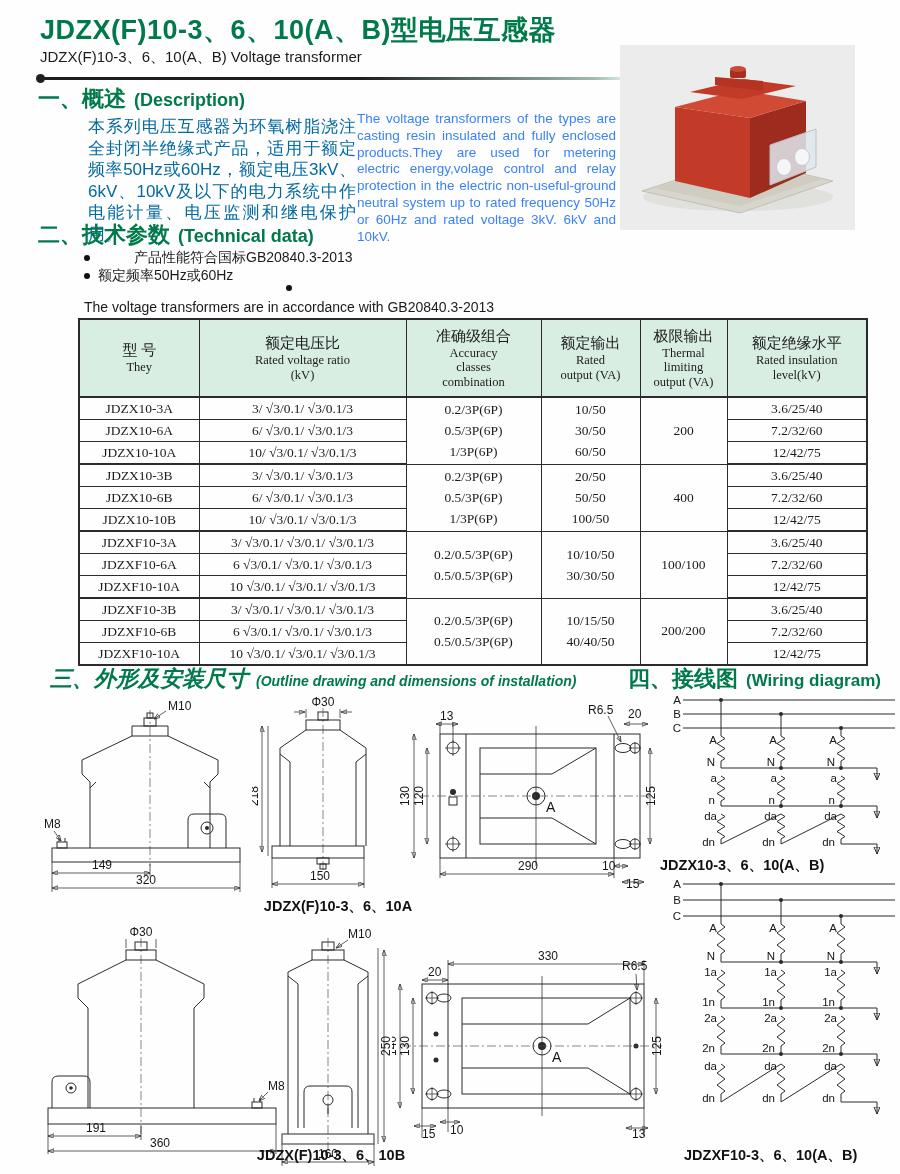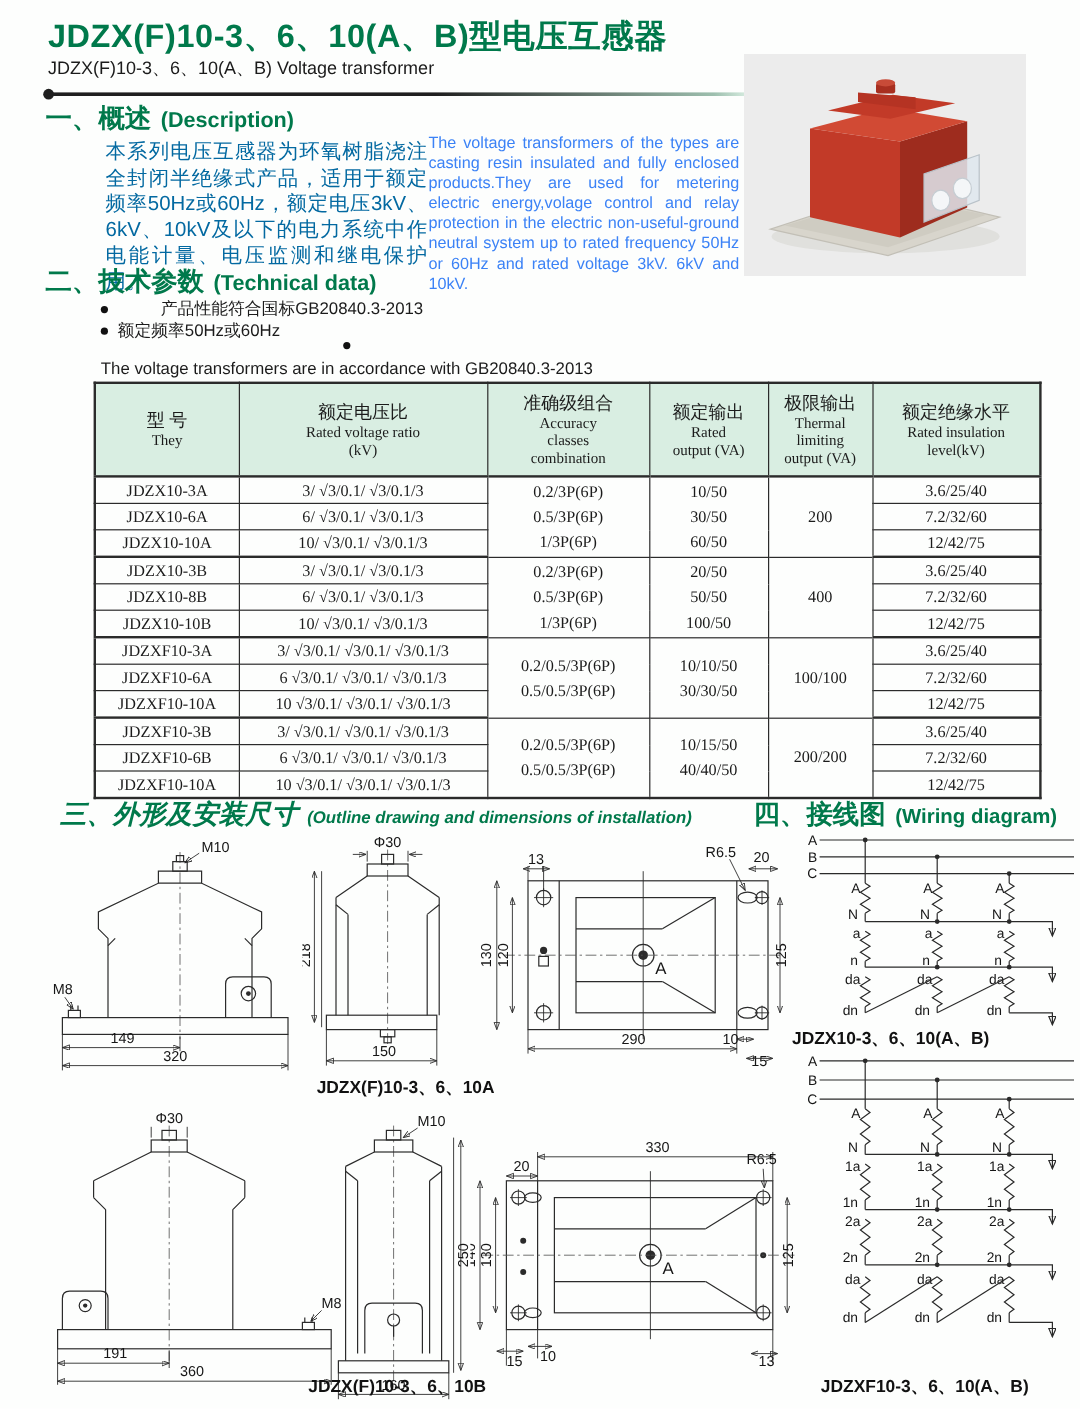--- a/index.html
+++ b/index.html
@@ -175,21 +175,21 @@
         <td rowspan="3" class="mline">0.2/3P(6P)
 0.5/3P(6P)
 1/3P(6P)</td>
         <td rowspan="3" class="mline">20/50
 50/50
 100/50</td>
         <td rowspan="3">400</td>
         <td>3.6/25/40</td>
       </tr>
       <tr>
-          <td>JDZX10-8B</td>
+          <td>JDZX10-6B</td>
           <td>6/ √3/0.1/ √3/0.1/3</td>
           <td>7.2/32/60</td>
         </tr>
       <tr class="gsep">
           <td>JDZX10-10B</td>
           <td>10/ √3/0.1/ √3/0.1/3</td>
           <td>12/42/75</td>
         </tr>
       <tr>
         <td>JDZXF10-3A</td>

